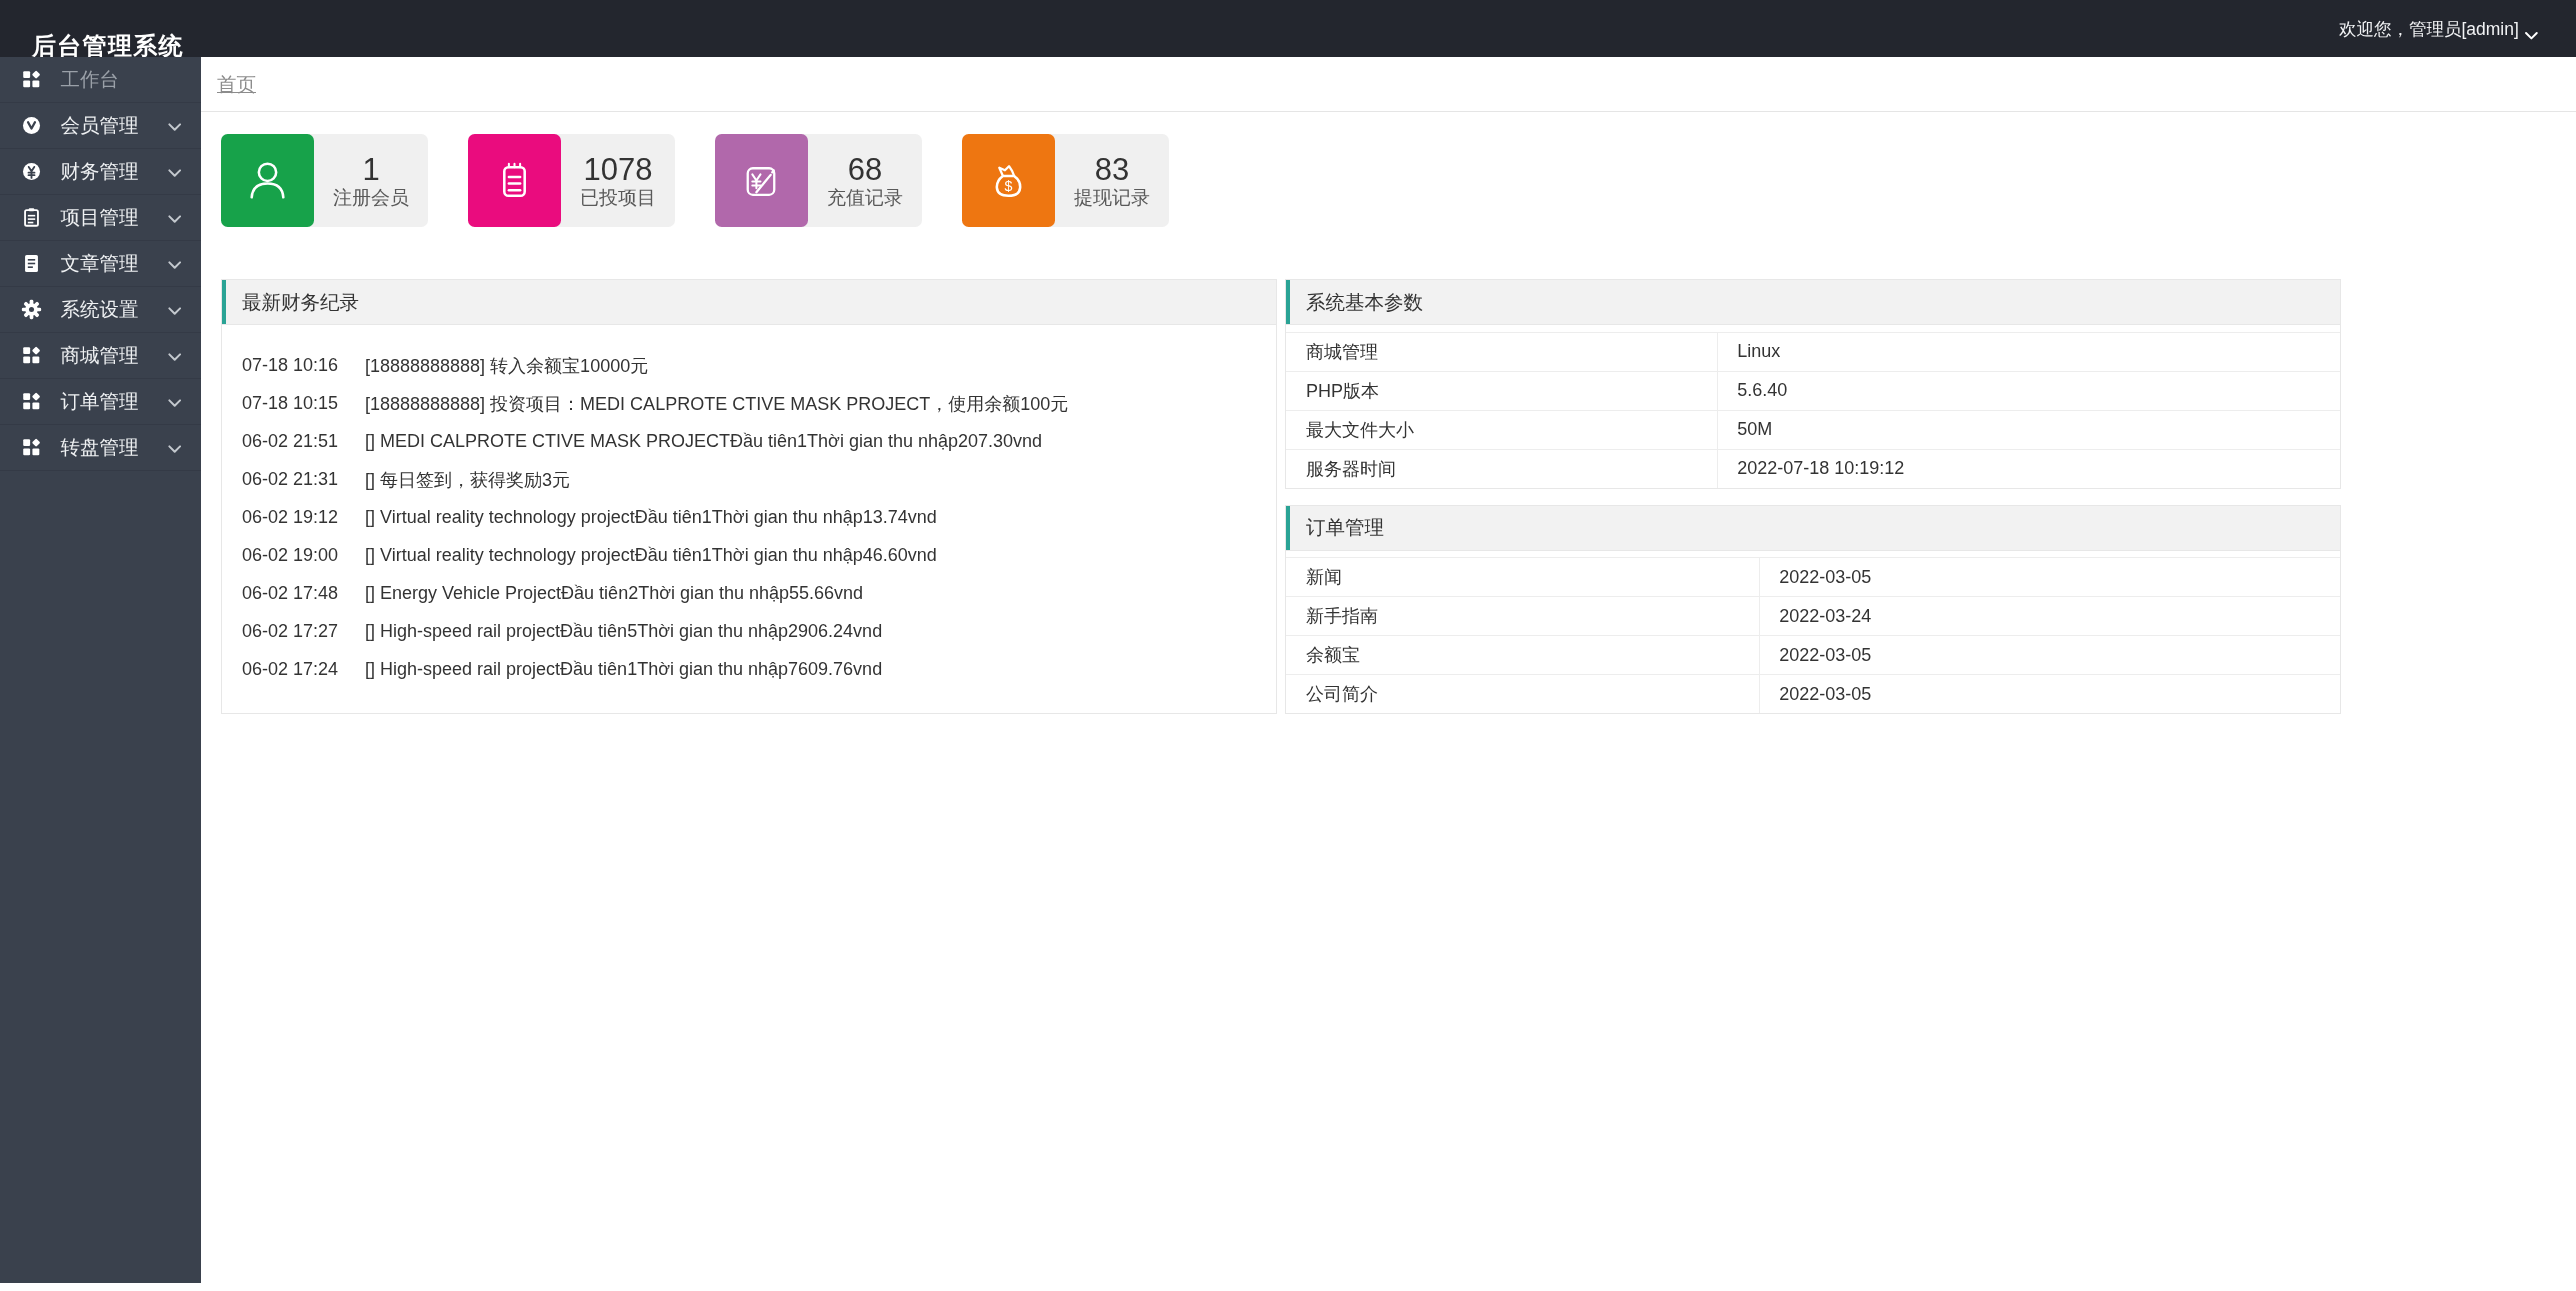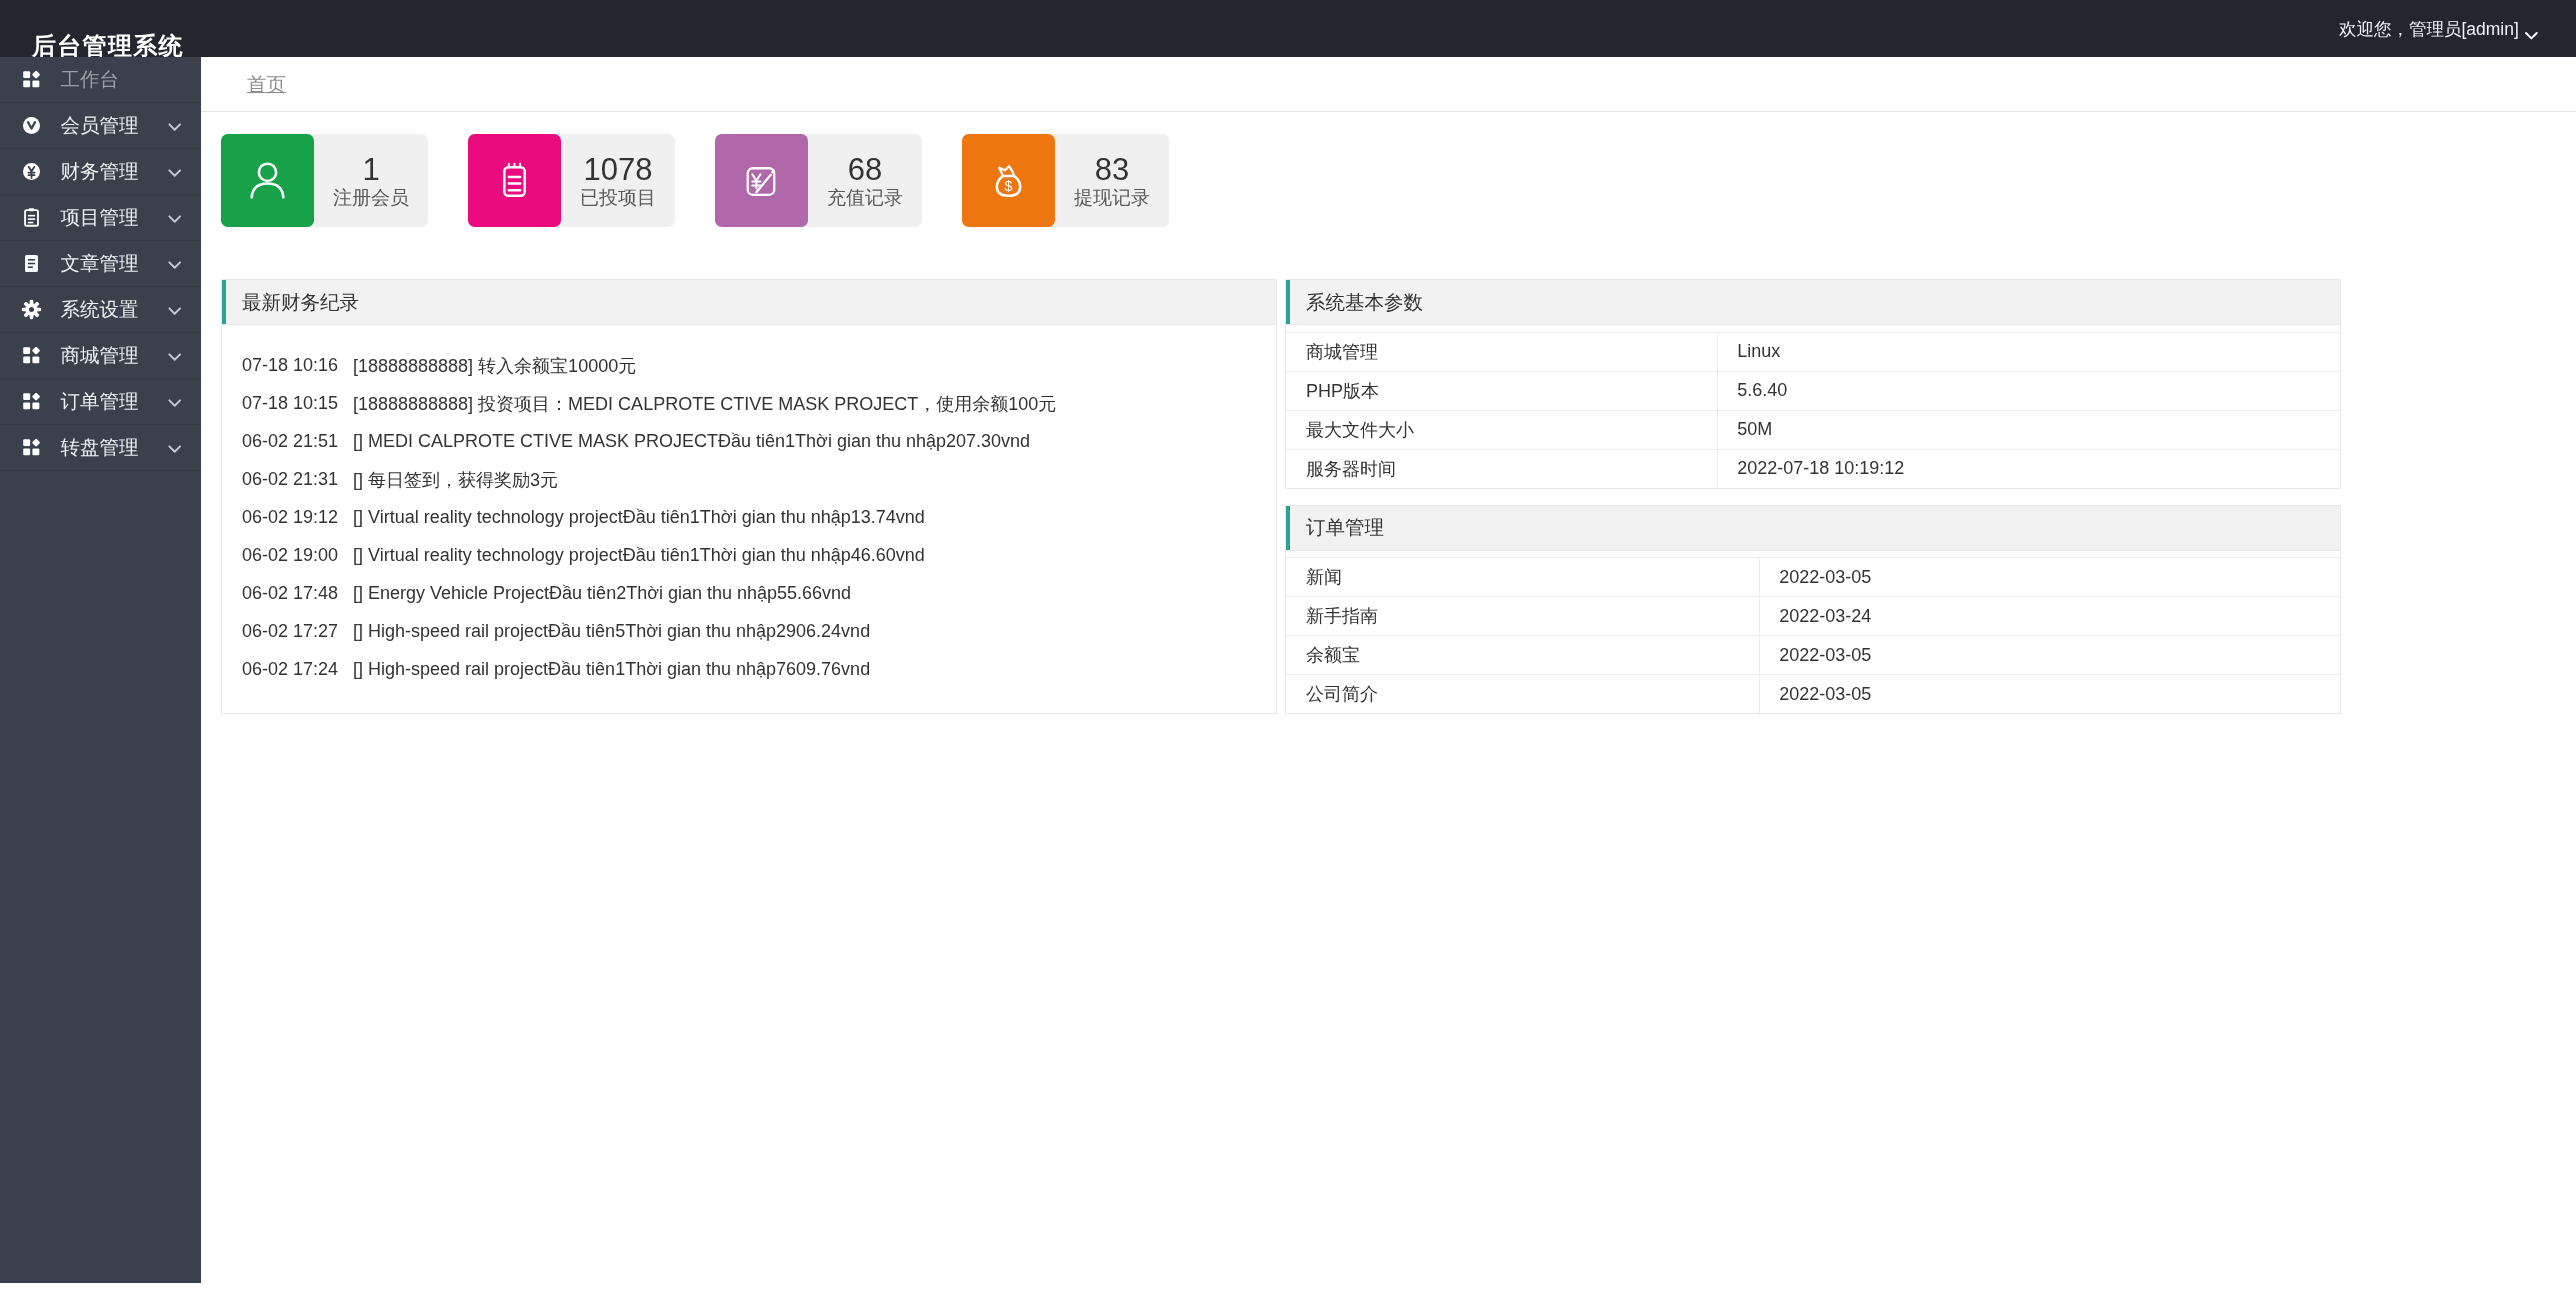--- a/index.html
+++ b/index.html
@@ -19,21 +19,21 @@
   .side-item{height:46px;display:flex;align-items:center;gap:17.5px;padding:0 20px 0 20px;
              box-sizing:border-box;border-bottom:0.7px solid #343a46;font-size:19.5px;color:#eef0f2;cursor:pointer;}
   .side-item .s-icon{width:23px;height:23px;flex-shrink:0;display:flex;align-items:center;justify-content:center;}
   .side-item .s-label{flex:1;white-space:nowrap;}
   .side-item.dim{color:#9aa0a8;}
   .side-chevron{flex-shrink:0;}
 
   
   .main{flex:1;background:#fff;min-height:1234px;}
   .breadcrumb{height:54px;border-bottom:0.7px solid #e5e5e5;display:flex;align-items:center;
-              padding-left:46px;font-size:19.5px;color:#8c8c8c;text-decoration:underline;}
+              padding-left:16px;font-size:19.5px;color:#8c8c8c;text-decoration:underline;}
   .content{padding:22px 0 0 20px;}
 
   
   .stats-row{display:flex;gap:40px;}
   .stat-card{width:207px;height:93px;display:flex;}
   .stat-icon-box{width:93px;height:93px;border-radius:6.7px;display:flex;align-items:center;justify-content:center;
                  position:relative;z-index:2;flex-shrink:0;}
   .stat-info{flex:1;background:#f0f0f0;margin-left:-6.7px;padding-left:6.7px;border-radius:0 6.7px 6.7px 0;
              display:flex;flex-direction:column;align-items:center;justify-content:center;gap:2.7px;}
   .stat-value{font-size:31px;color:#333;line-height:1;}
@@ -44,21 +44,21 @@
   .panel{border:0.7px solid #e7e7e7;background:#fff;box-sizing:border-box;}
   .panel-header{height:44px;background:#f2f2f2;border-bottom:0.7px solid #e7e7e7;position:relative;
                 display:flex;align-items:center;padding-left:20px;font-size:19.5px;color:#333;}
   .panel-header::before{content:"";position:absolute;left:0;top:0;bottom:0;width:4px;background:#2aa395;}
   .left-panel{width:1056px;}
   .right-col{width:1056px;display:flex;flex-direction:column;gap:16px;}
 
   .finance-list{padding:21.5px 20px 16px 20px;}
   .finance-row{display:flex;align-items:center;height:38px;font-size:18px;color:#333;}
   .finance-time{width:104px;flex-shrink:0;white-space:nowrap;}
-  .finance-text{margin-left:7px;white-space:nowrap;overflow:hidden;}
+  .finance-text{margin-left:19px;white-space:nowrap;overflow:hidden;}
 
   .kv-table{margin-top:6.7px;border-top:0.7px solid #ededed;}
   .kv-row{display:flex;align-items:stretch;height:38px;border-bottom:0.7px solid #ededed;font-size:18px;color:#333;}
   .kv-row:last-child{border-bottom:none;}
   .kv-label{width:41%;box-sizing:border-box;padding-left:20px;border-right:0.7px solid #ededed;
             display:flex;align-items:center;}
   .kv-value{display:flex;align-items:center;padding-left:19px;}
   .articles .kv-label{width:45%;}
 </style>
 </head>

